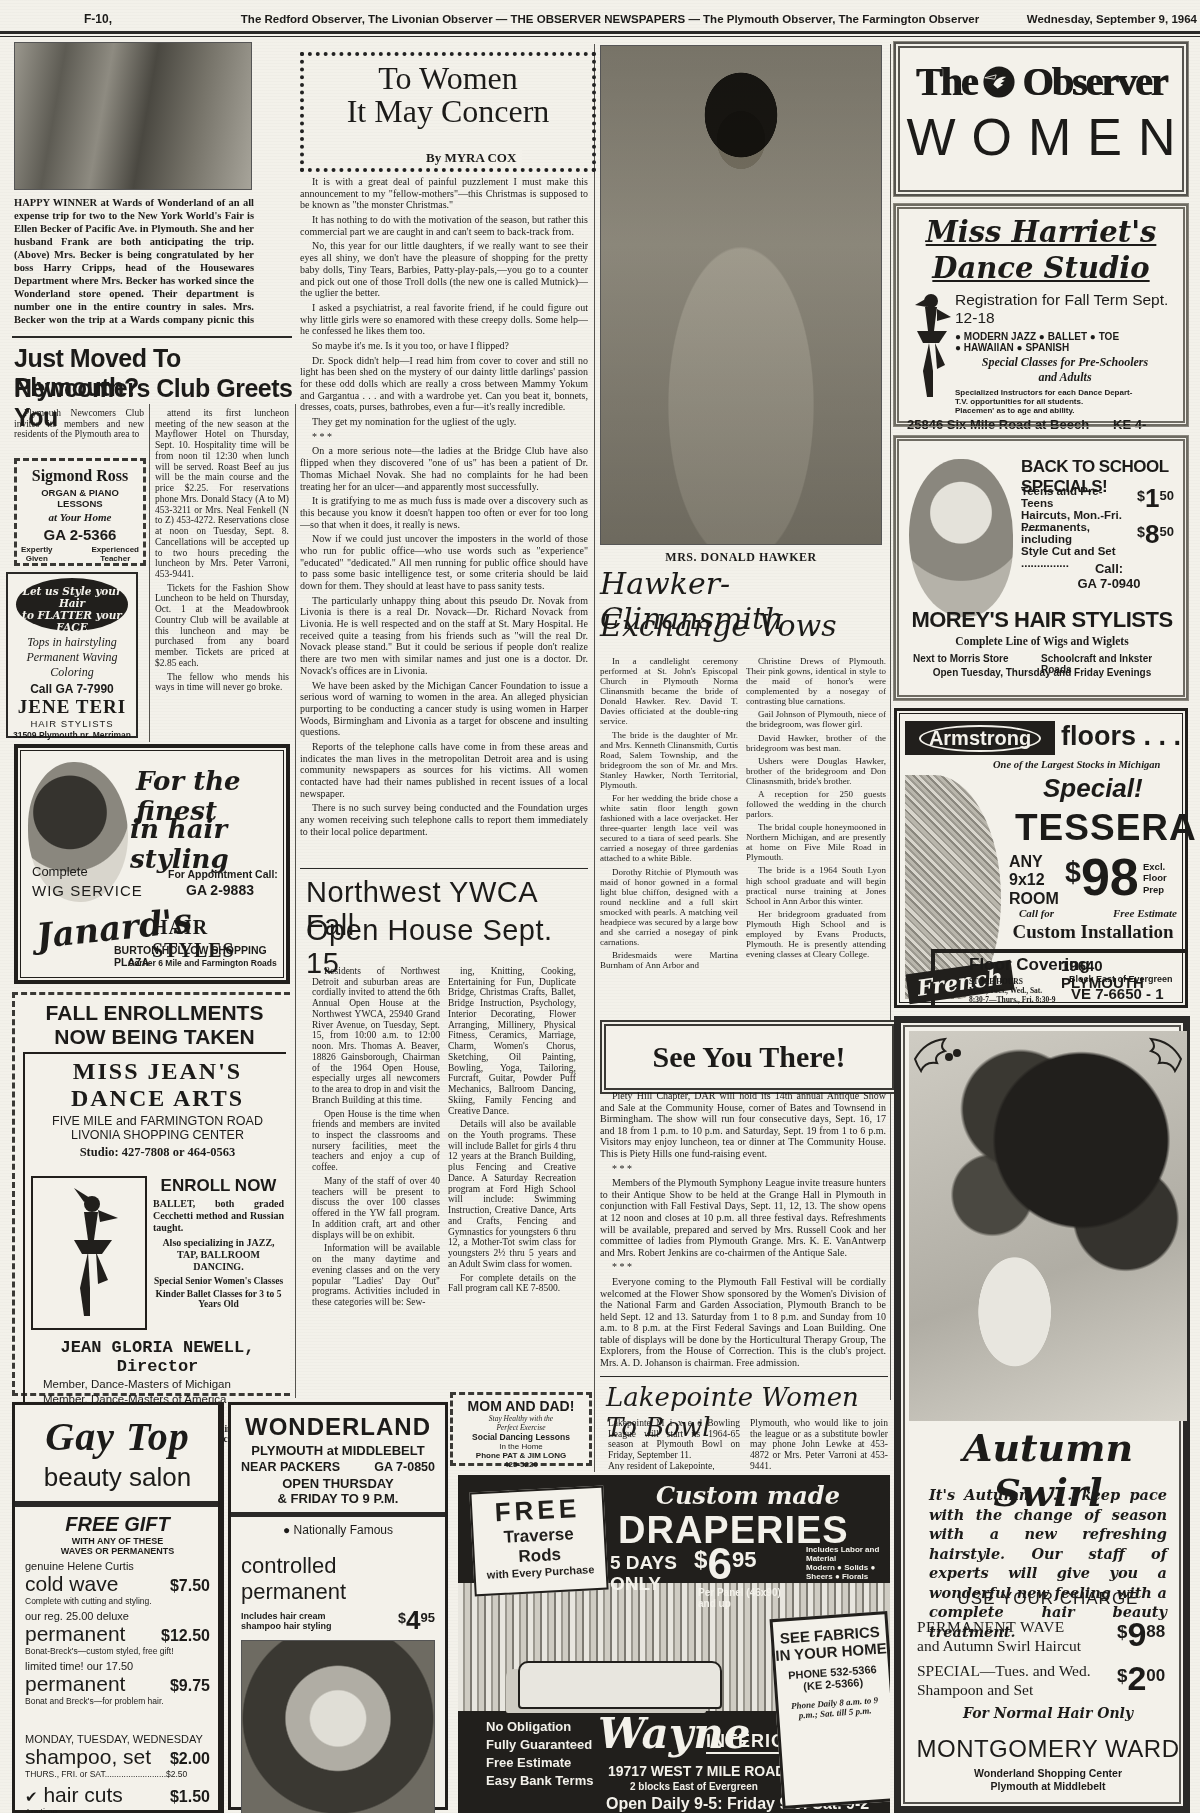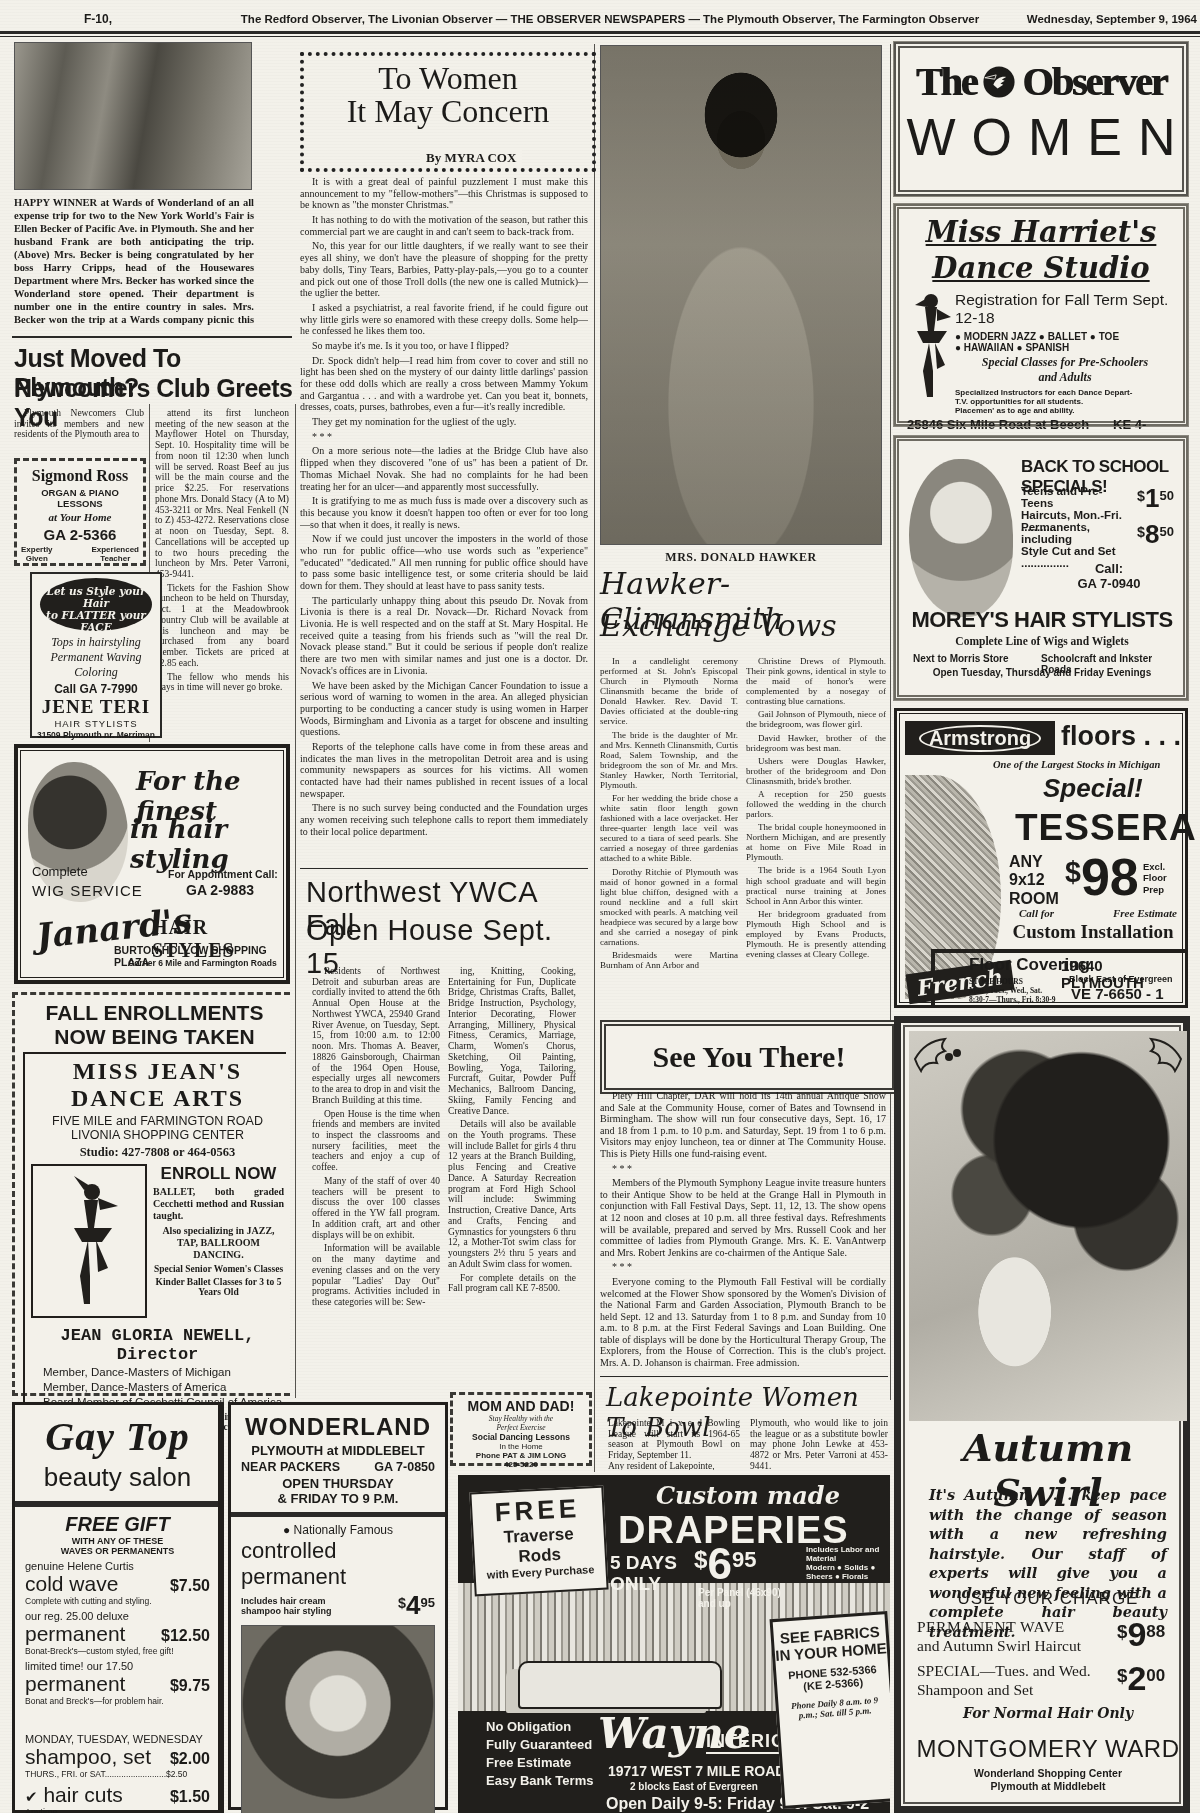--- a/index.html
+++ b/index.html
@@ -70,21 +70,21 @@
     <div class="serif b i" style="font-size:11px;margin-top:2px;">at Your Home</div>
     <div class="sans b" style="font-size:15px;margin-top:3px;">GA 2-5366</div>
     <div style="display:flex;justify-content:space-between;margin-top:2px;">
       <span class="sans b" style="font-size:8px;">
         <span>Expertly</span><br><span>Given</span></span>
       <span class="sans b" style="font-size:8px;">
         <span>Experienced</span><br><span>Teacher</span></span>
     </div>
   </div>
 
-  <div class="abs adbox" style="left:30px;top:572px;width:132px;height:166px;border:2px solid #2a2927;text-align:center;padding:4px 2px;">
+  <div class="abs adbox" style="left:6px;top:572px;width:132px;height:166px;border:2px solid #2a2927;text-align:center;padding:4px 2px;">
     <div style="background:#211f1c;color:#f3f1ea;border-radius:50%;width:112px;height:46px;margin:0 auto;padding-top:7px;">
       <div class="script b" style="font-size:10.5px;">Let us Style your Hair</div>
       <div class="script b" style="font-size:10.5px;">to FLATTER your FACE</div>
     </div>
     <div class="serif i" style="font-size:12px;margin-top:4px;">Tops in hairstyling</div>
     <div class="serif i" style="font-size:12px;">Permanent Waving</div>
     <div class="serif i" style="font-size:12px;">Coloring</div>
     <div class="sans b" style="font-size:12px;margin-top:2px;">Call GA 7-7990</div>
     <div class="serif b" style="font-size:19px;letter-spacing:1px;">JENE TERI</div>
     <div class="sans" style="font-size:9.5px;letter-spacing:1px;">HAIR STYLISTS</div>
@@ -108,21 +108,21 @@
 
   <div class="abs adbox" style="left:12px;top:992px;width:278px;height:404px;border-left:3px dashed #3a3935;border-top:3px dashed #3a3935;border-bottom:3px dashed #3a3935;padding:6px 4px 4px 8px;">
     <div class="sans b ctr" style="font-size:21px;">FALL ENROLLMENTS</div>
     <div class="sans b ctr" style="font-size:21px;">NOW BEING TAKEN</div>
     <div style="border-left:2px solid #211f1c;border-top:2px solid #211f1c;margin-top:3px;padding:4px 2px 0 6px;">
       <div class="serif b ctr" style="font-size:24px;letter-spacing:2px;">MISS JEAN'S</div>
       <div class="serif b ctr" style="font-size:24px;letter-spacing:2px;">DANCE ARTS</div>
       <div class="sans ctr" style="font-size:12.5px;margin-top:2px;">FIVE MILE and FARMINGTON ROAD</div>
       <div class="sans ctr" style="font-size:12.5px;">LIVONIA SHOPPING CENTER</div>
       <div class="serif b ctr" style="font-size:12.5px;margin-top:3px;">Studio: 427-7808 or 464-0563</div>
-      <div style="display:flex;margin-top:4px;">
+      <div style="display:flex;margin-top:16px;">
         <div style="width:112px;height:150px;border:2px solid #211f1c;flex:none;display:flex;align-items:center;justify-content:center;">
           <svg width="70" height="130" viewBox="0 0 70 130">
             <circle cx="38" cy="16" r="8" fill="#211f1c"></circle>
             <path d="M30 24 L44 24 L40 52 L34 52 Z" fill="#211f1c"></path>
             <path d="M20 52 L58 52 L48 66 L28 66 Z" fill="#211f1c"></path>
             <path d="M36 10 L20 0 L30 14 Z" fill="#211f1c"></path>
             <path d="M44 22 L64 30 L46 34 Z" fill="#211f1c"></path>
             <path d="M34 64 L26 100 L30 128 L36 128 L36 100 Z" fill="#211f1c"></path>
             <path d="M42 64 L54 92 L44 96 Z" fill="#211f1c"></path>
           </svg>
@@ -251,21 +251,21 @@
     <div class="sans b ctr" style="font-size:24px;letter-spacing:1px;">WONDERLAND</div>
     <div class="sans b ctr" style="font-size:13px;margin-top:2px;">PLYMOUTH at MIDDLEBELT</div>
     <div style="display:flex;justify-content:space-between;margin-top:2px;">
       <span class="sans b" style="font-size:12.5px;">NEAR PACKERS</span>
       <span class="sans b" style="font-size:12.5px;">GA 7-0850</span>
     </div>
     <div class="sans b ctr" style="font-size:13px;margin-top:2px;">OPEN THURSDAY</div>
     <div class="sans b ctr" style="font-size:13px;">&amp; FRIDAY TO 9 P.M.</div>
     <div class="rule-h" style="height:5px;margin:6px -10px;"></div>
     <div class="sans ctr" style="font-size:12px;">● Nationally Famous</div>
-    <div class="sans" style="font-size:22px;font-weight:300;margin-top:1px;">controlled permanent</div>
+    <div class="sans" style="font-size:22px;font-weight:300;margin-top:16px;">controlled permanent</div>
     <div style="display:flex;justify-content:space-between;align-items:center;">
       <span class="sans b" style="font-size:9px;">
         <span>Includes hair cream</span><br><span>shampoo hair styling</span></span>
       <span class="price-big" style="font-size:26px;">
         <span class="cur">$</span><span>4</span><span class="cents">95</span></span>
     </div>
     <div class="photo" style="width:194px;height:196px;margin-top:4px;
                 background:radial-gradient(circle at 50% 40%,#e0ded6 0 18%,#b0ada4 19% 34%,#3a3832 35% 62%,#6e6b62 63% 100%);"></div>
 
   </div>

